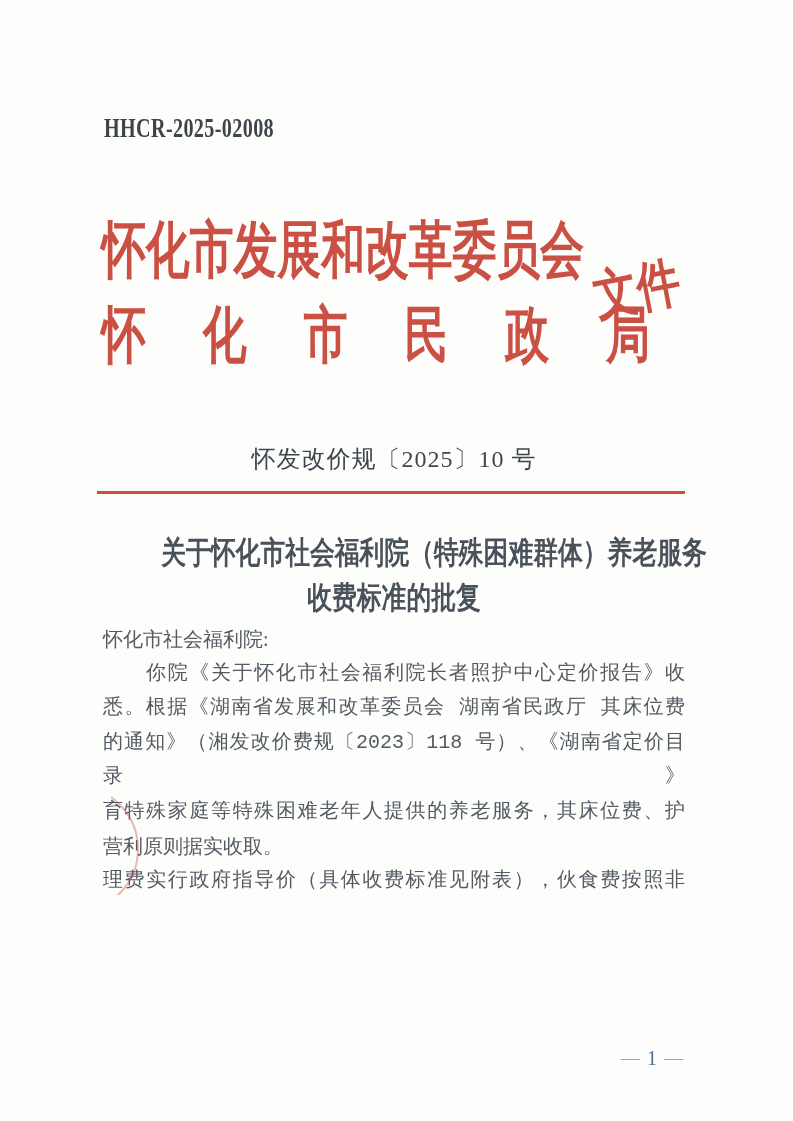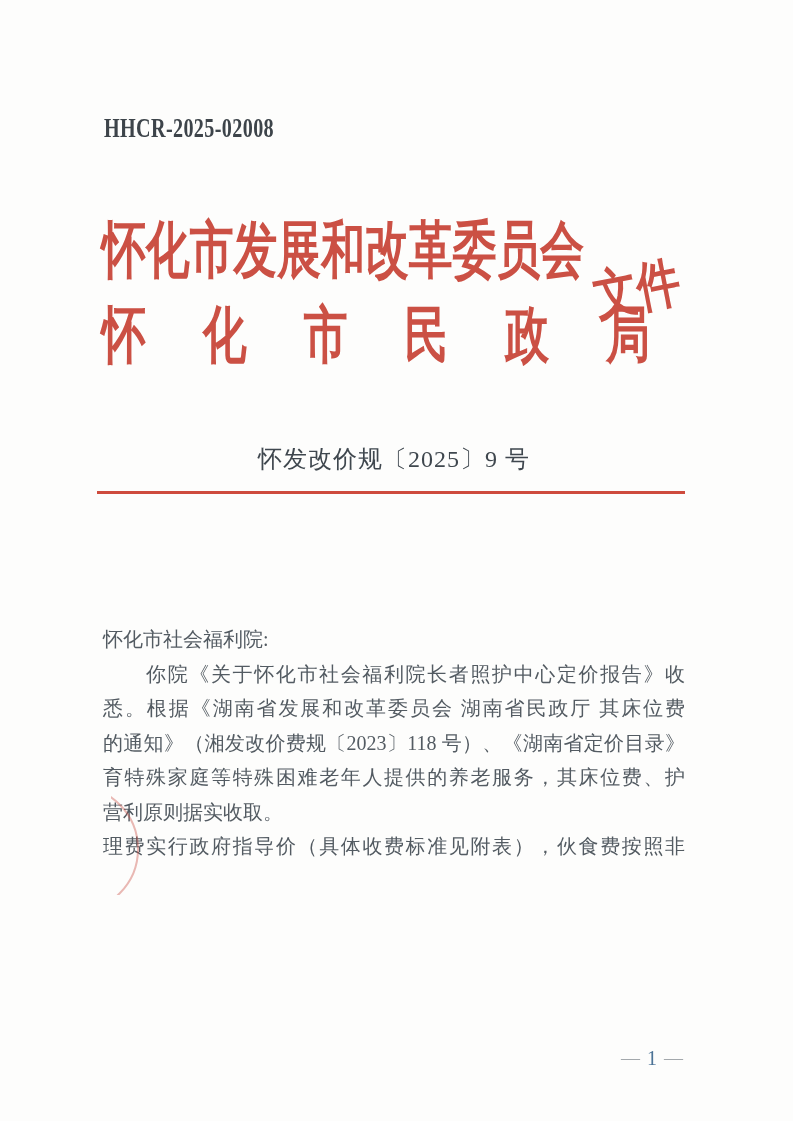--- a/index.html
+++ b/index.html
@@ -58,21 +58,21 @@
     font-size:31px; line-height:45px; white-space:nowrap;
     transform:scaleX(0.8); transform-origin:center top;
   }
 
   
   .body-block {
     position:absolute; left:103px; top:622px; width:582px;
     font-size:20px; line-height:34.5px; color:#535b62;
   }
   .bline { white-space:nowrap; }
-  .j { white-space:normal; text-align:justify; text-align-last:justify; text-justify:inter-character; }
+  .j { white-space:normal; text-align:justify; text-align-last:justify; text-justify:inter-character;font-family:Liberation Mono, monospace; }
   .indent { text-indent:43px; }
   .tracked { letter-spacing:2px; }
 
   
   .stamp-arc-clip {
     position:absolute; left:111px; top:793px; width:30px; height:102px;
     overflow:hidden; pointer-events:none;
   }
   .stamp-arc-circle {
     width:124px; height:124px; border-radius:50%;
@@ -102,24 +102,28 @@
       <span>怀</span>
       <span>化</span>
       <span>市</span>
       <span>民</span>
       <span>政</span>
       <span>局</span>
     </div>
     <div class="wenjian">文件</div>
   </div>
 
-  <div class="doc-number">怀发改价规〔2025〕9 号</div>
+  <div class="doc-number">怀发改价规〔2025〕10 号</div>
 
   <div class="red-line"></div>
 
+  <div class="title-block">
+    <div class="title-line">关于怀化市社会福利院（特殊困难群体）养老服务</div>
+    <div class="title-line">收费标准的批复</div>
+  </div>
 
   <div class="body-block">
     <div class="bline">怀化市社会福利院:</div>
     <div class="bline j indent">你院《关于怀化市社会福利院长者照护中心定价报告》收</div>
     <div class="bline j">悉。根据《湖南省发展和改革委员会 湖南省民政厅 其床位费</div>
     <div class="bline j">的通知》（湘发改价费规〔2023〕118 号）、《湖南省定价目录》</div>
     <div class="bline j">育特殊家庭等特殊困难老年人提供的养老服务，其床位费、护</div>
     <div class="bline">营利原则据实收取。</div>
     <div class="bline j">理费实行政府指导价（具体收费标准见附表），伙食费按照非</div>
   </div>

